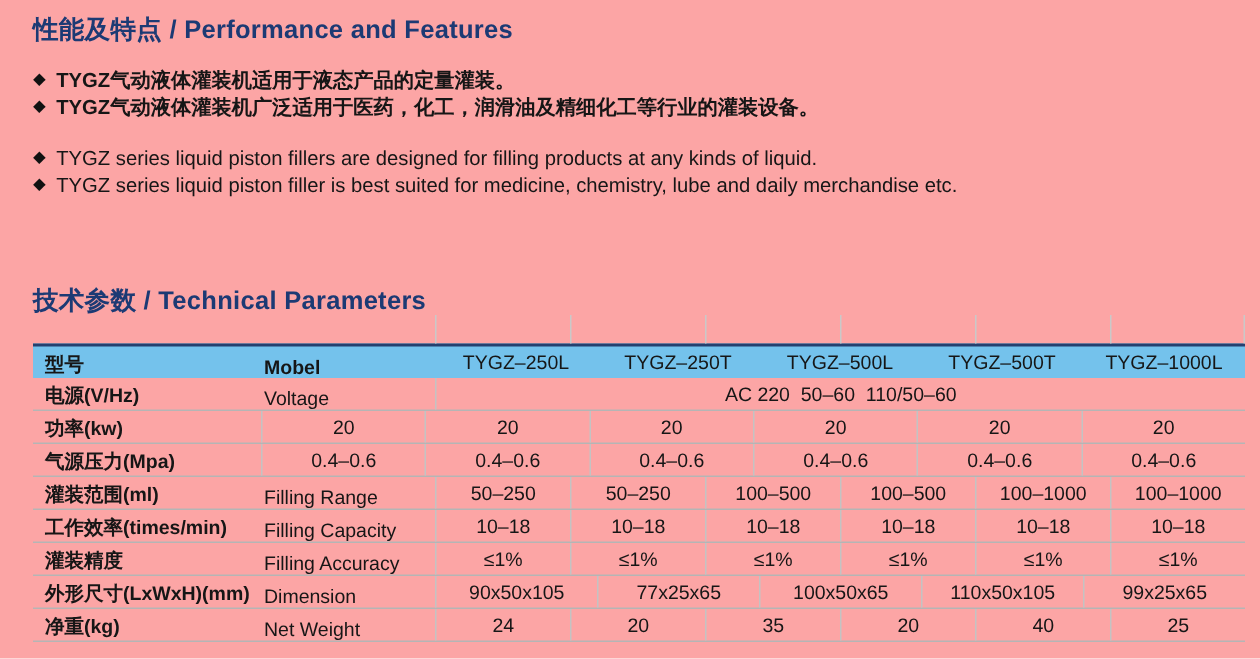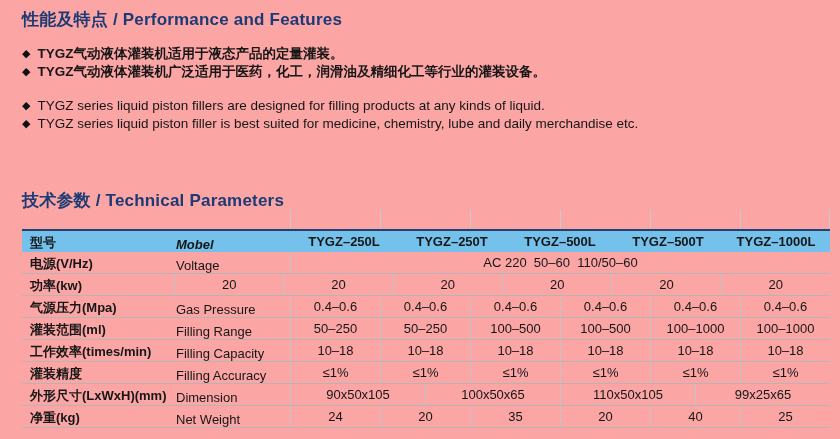--- a/index.html
+++ b/index.html
@@ -27,23 +27,23 @@
   
   .params{position:absolute;left:22px;top:189px;}
 
   
   .spec-table{position:absolute;left:22px;top:229px;width:808px;font-size:13px;}
   .stub{position:absolute;top:-19px;width:1px;height:19px;background:#c9c9c9;}
   .t-row{display:flex;height:22px;align-items:flex-end;border-bottom:1px solid var(--row-line);}
   .t-row.header{height:23px;background:var(--band-blue);border-top:2px solid var(--band-top);border-bottom:none;font-weight:bold;}
   .c-cn{width:152px;padding-left:8px;font-weight:bold;}
   .c-en{width:116px;padding-left:2px;}
-  .t-row.header .c-en{font-weight:bold;font-style:italic;}
+  .t-row.header .c-en{font-weight:bold;}
   .c-val{flex:1;text-align:center;border-left:1px solid var(--col-line);align-self:stretch;display:flex;align-items:center;justify-content:center;}
-  .t-row.header .c-val{border-left:none;font-weight:bold;}
+  .t-row.header .c-val{border-left:none;font-weight:normal;}
   .c-merged{flex:1;text-align:center;border-left:1px solid var(--col-line);align-self:stretch;display:flex;align-items:center;justify-content:center;white-space:pre;}
 </style>
 </head>
 <body>
 
 <div class="page">
 
   <div class="features">
     <div class="sec-title">性能及特点 / Performance and Features</div>
 
@@ -105,21 +105,20 @@
       <div class="c-val">20</div>
       <div class="c-val">20</div>
       <div class="c-val">20</div>
       <div class="c-val">20</div>
       <div class="c-val">20</div>
       <div class="c-val">20</div>
     </div>
 
     <div class="t-row">
       <div class="c-cn">气源压力(Mpa)</div>
-      <div class="c-en">Gas Pressure</div>
       <div class="c-val">0.4–0.6</div>
       <div class="c-val">0.4–0.6</div>
       <div class="c-val">0.4–0.6</div>
       <div class="c-val">0.4–0.6</div>
       <div class="c-val">0.4–0.6</div>
       <div class="c-val">0.4–0.6</div>
     </div>
 
     <div class="t-row">
       <div class="c-cn">灌装范围(ml)</div>
@@ -151,20 +150,21 @@
       <div class="c-val">≤1%</div>
       <div class="c-val">≤1%</div>
       <div class="c-val">≤1%</div>
       <div class="c-val">≤1%</div>
     </div>
 
     <div class="t-row">
       <div class="c-cn">外形尺寸(LxWxH)(mm)</div>
       <div class="c-en">Dimension</div>
       <div class="c-val">90x50x105</div>
+      <div class="c-val">77x25x65</div>
       <div class="c-val">100x50x65</div>
       <div class="c-val">110x50x105</div>
       <div class="c-val">99x25x65</div>
     </div>
 
     <div class="t-row">
       <div class="c-cn">净重(kg)</div>
       <div class="c-en">Net Weight</div>
       <div class="c-val">24</div>
       <div class="c-val">20</div>

